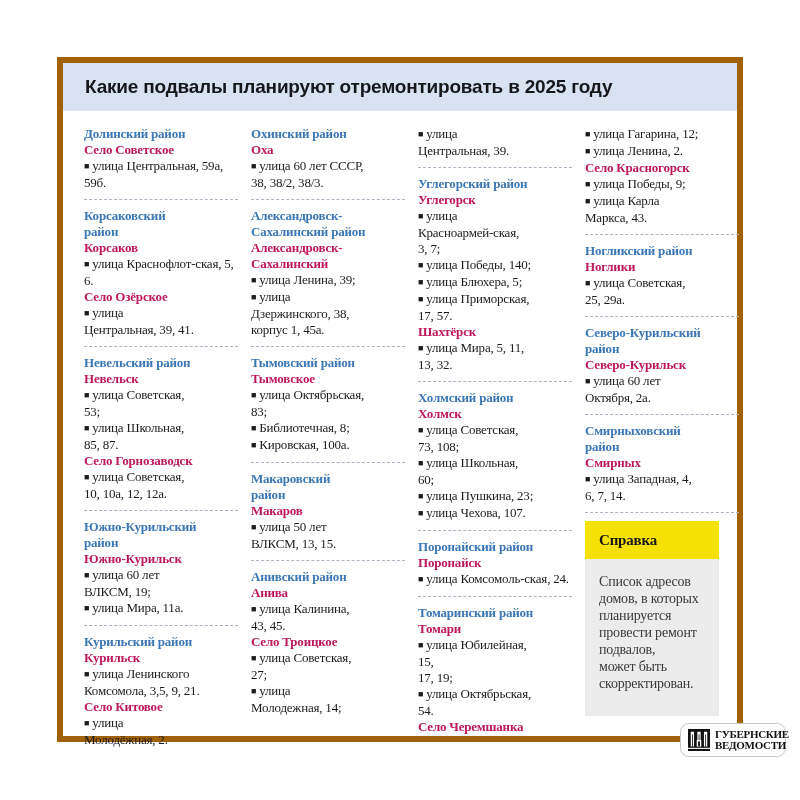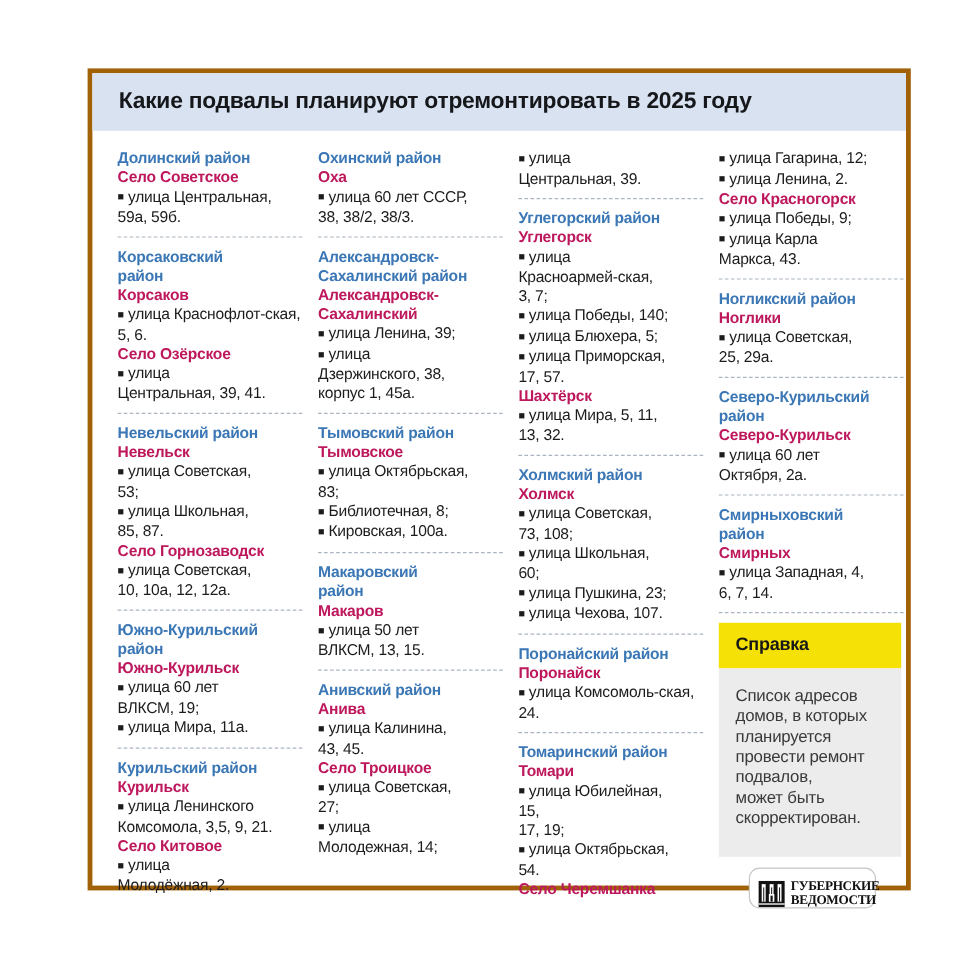--- a/index.html
+++ b/index.html
@@ -1,47 +1,47 @@
 <!DOCTYPE html>
 <html style="--header-bg: #d9e2f1; --district-blue: #3b77b5; --highlight-yellow: #f6e106; --note-bg: #ececec;"><head>
 <meta charset="utf-8">
 <style>
   * { margin:0; padding:0; box-sizing:border-box; }
   html,body { width:800px; height:800px; background:#ffffff; font-family:"Liberation Sans", sans-serif; position:relative; overflow:hidden; }
   .card {
     position:absolute; left:57px; top:57px; width:686px; height:685px;
-    background:#ffffff; border:4px solid #a16207;margin-left:16px;
+    background:#ffffff; border:6px solid #a16207;
   }
   .card-header {
     height:48px; background:var(--header-bg,#d9e2f1);
     display:flex; align-items:center; padding-left:22px;
     font-weight:bold; font-size:19px; color:#15171a; letter-spacing:-0.2px;
   }
   .columns { display:flex; gap:13px; padding:15px 5px 0 21px; }
-  .column { flex:0 0 154px; width:154px; font-size:13px; line-height:16px; color:#1c1c1c; letter-spacing:-0.2px; }
+  .column { flex:0 0 154px; width:154px; font-size:13px; line-height:16px; color:#1c1c1c; letter-spacing:-0.2px;font-family:Liberation Serif, serif; }
   .item { white-space:pre-line; }
   .item.district { color:var(--district-blue,#3b77b5); font-weight:bold; }
   .item.place { font-weight:bold; color:#be185d; }
   .item.street .bullet { font-size:9px; position:relative; top:-1px; }
   .divider { border-top:1px dashed #aab4c2; margin:8px 0; height:0; }
-  .reference { width:152px; margin-top:2px; }
+  .reference { width:134px; margin-top:2px; }
   .ref-title {
     background:var(--highlight-yellow,#f6e106);
     font-weight:bold; font-size:15px; color:#181818;
     padding:11px 14px;
   }
   .ref-body {
     background:var(--note-bg,#ececec);
     color:#3a3a3a; font-size:14px; line-height:17px;
     padding:14px 12px 24px 14px; white-space:pre-line;
   }
   .logo {
-    position:absolute; left:624px; top:723px; width:106px; height:34px;
+    position:absolute; left:680px; top:723px; width:106px; height:34px;
     background:#ffffff; border:1px solid #c6c6c6; border-radius:9px;
-    display:flex; align-items:flex-end; gap:5px; padding:0 7px; z-index:5;
+    display:flex; align-items:center; gap:5px; padding:0 7px; z-index:5;
   }
   .logo-icon { width:22px; height:22px; flex:0 0 22px; display:block; }
   .logo-text {
     font-family:"Liberation Serif", serif; font-weight:bold;
     font-size:11px; line-height:11px; color:#111111; letter-spacing:-0.3px;
     white-space:nowrap;
   }
 </style>
 </head>
 <body>

